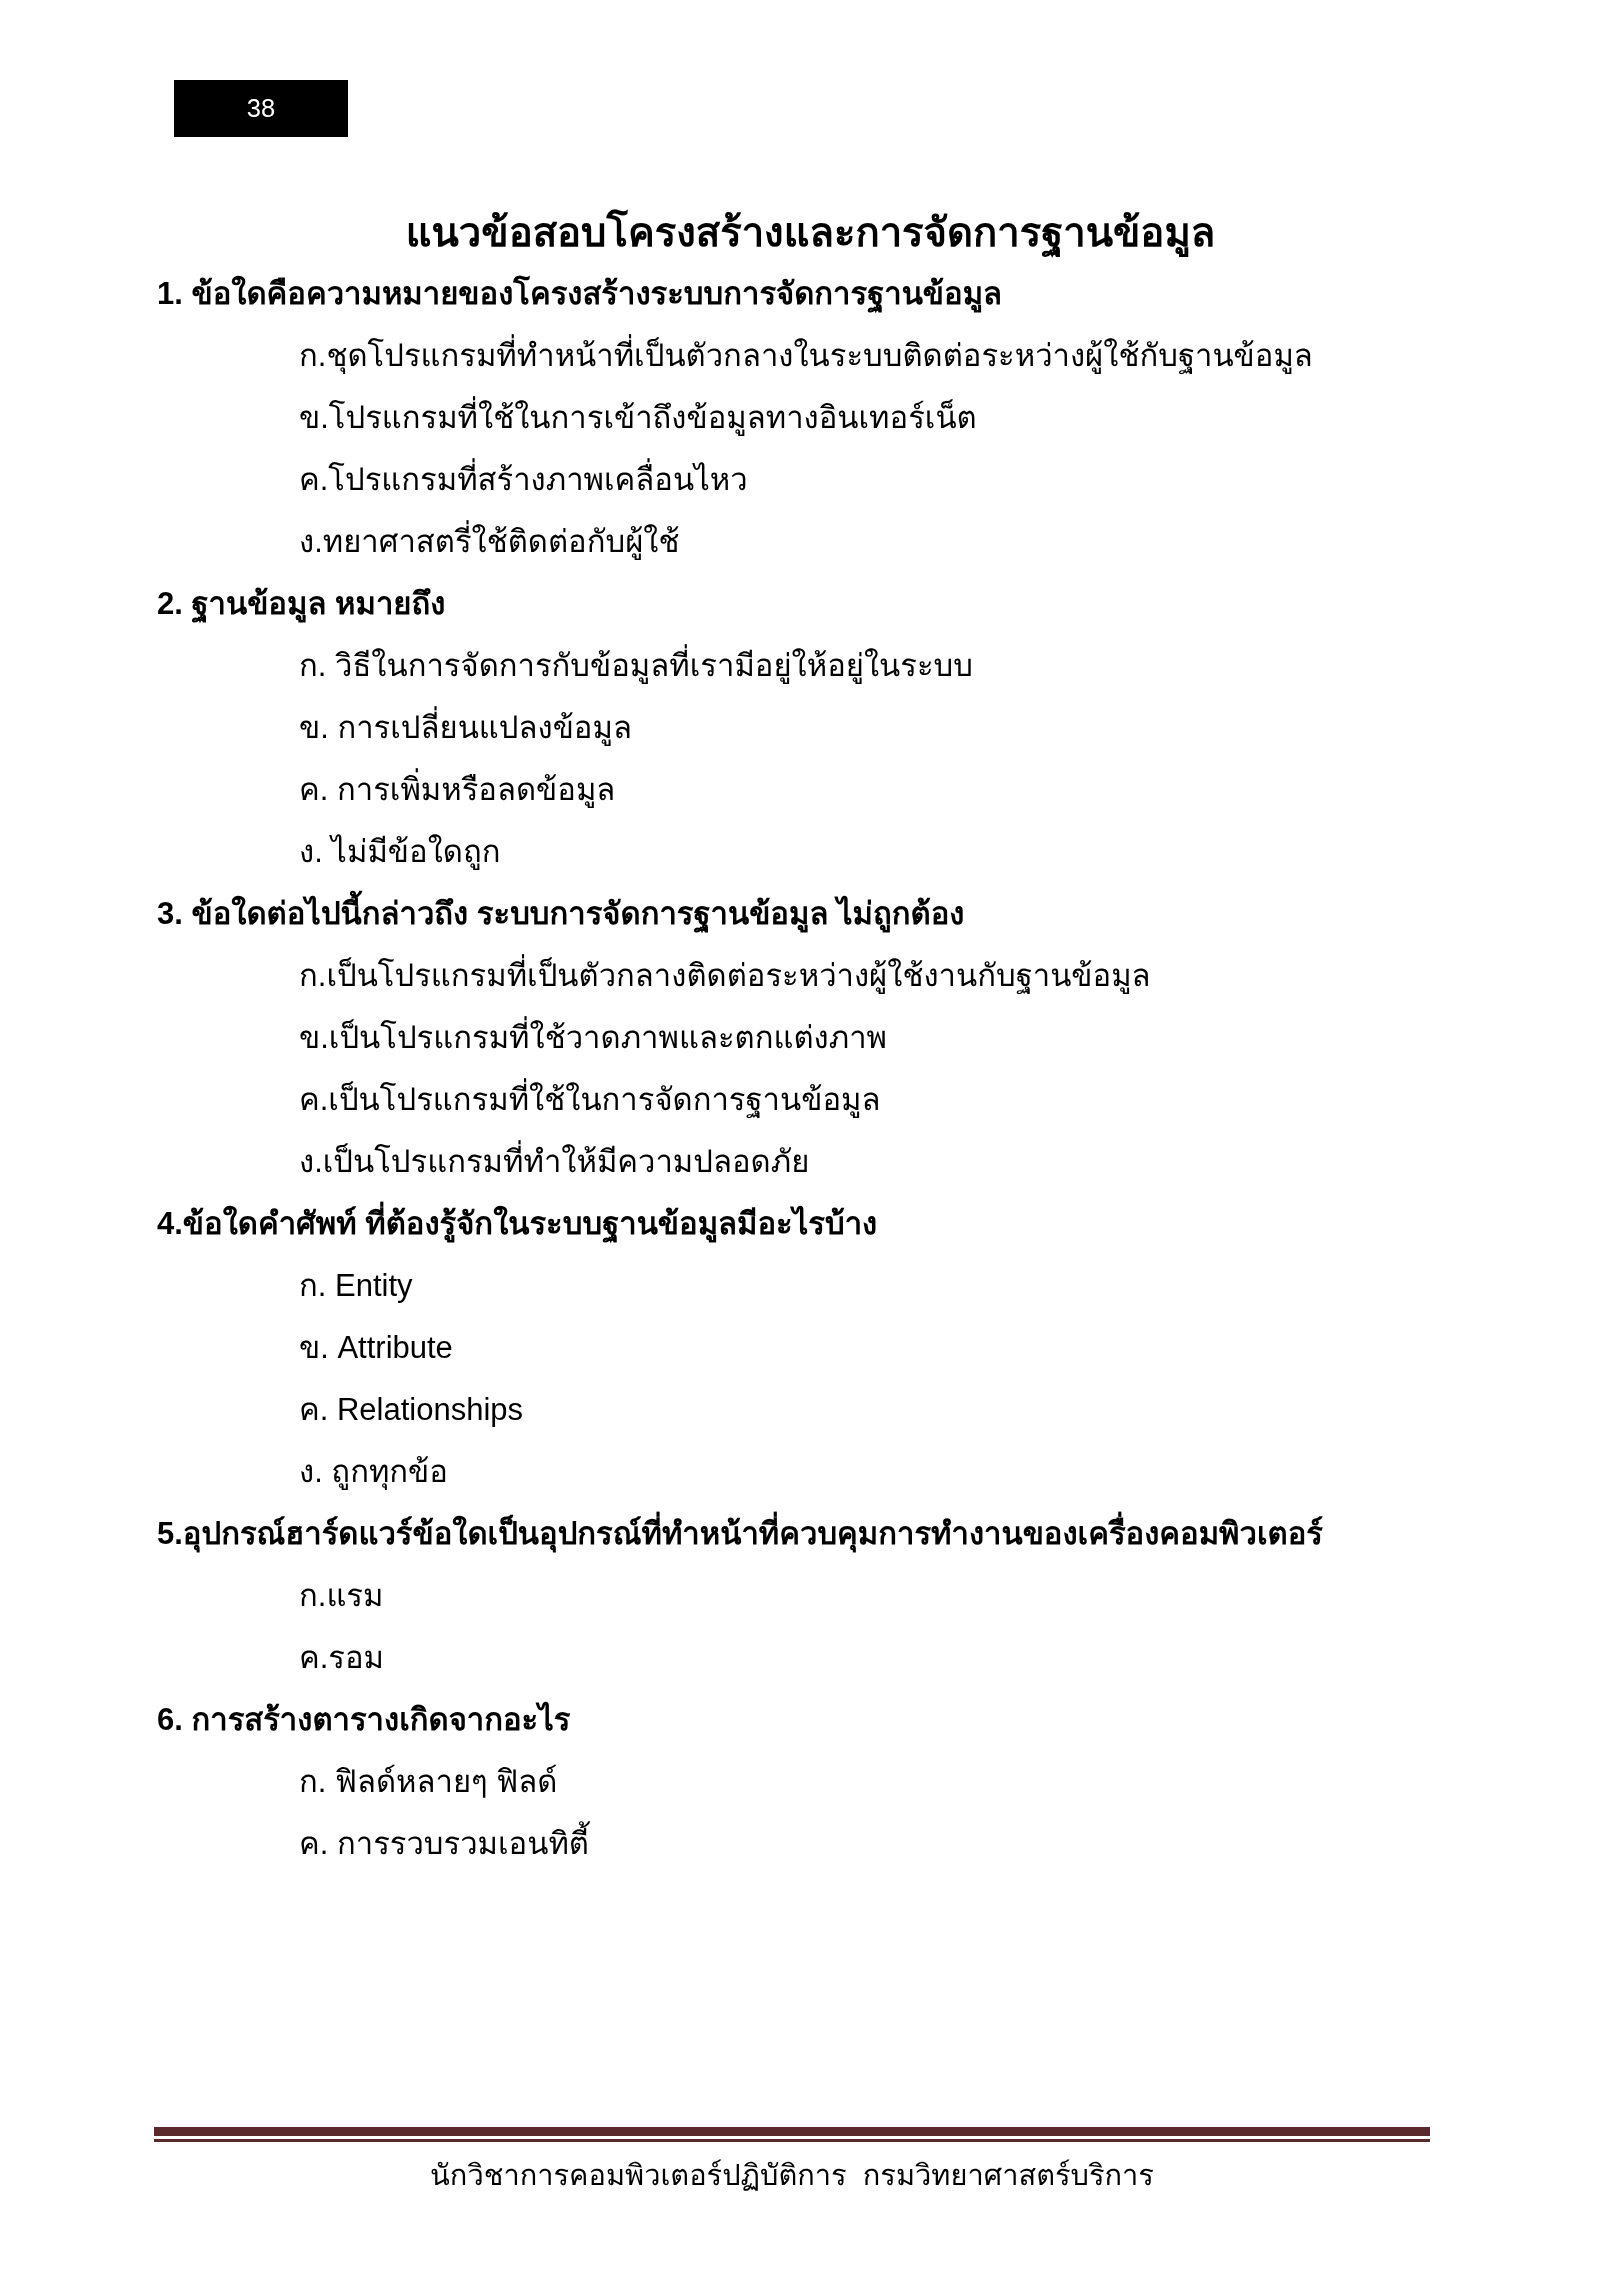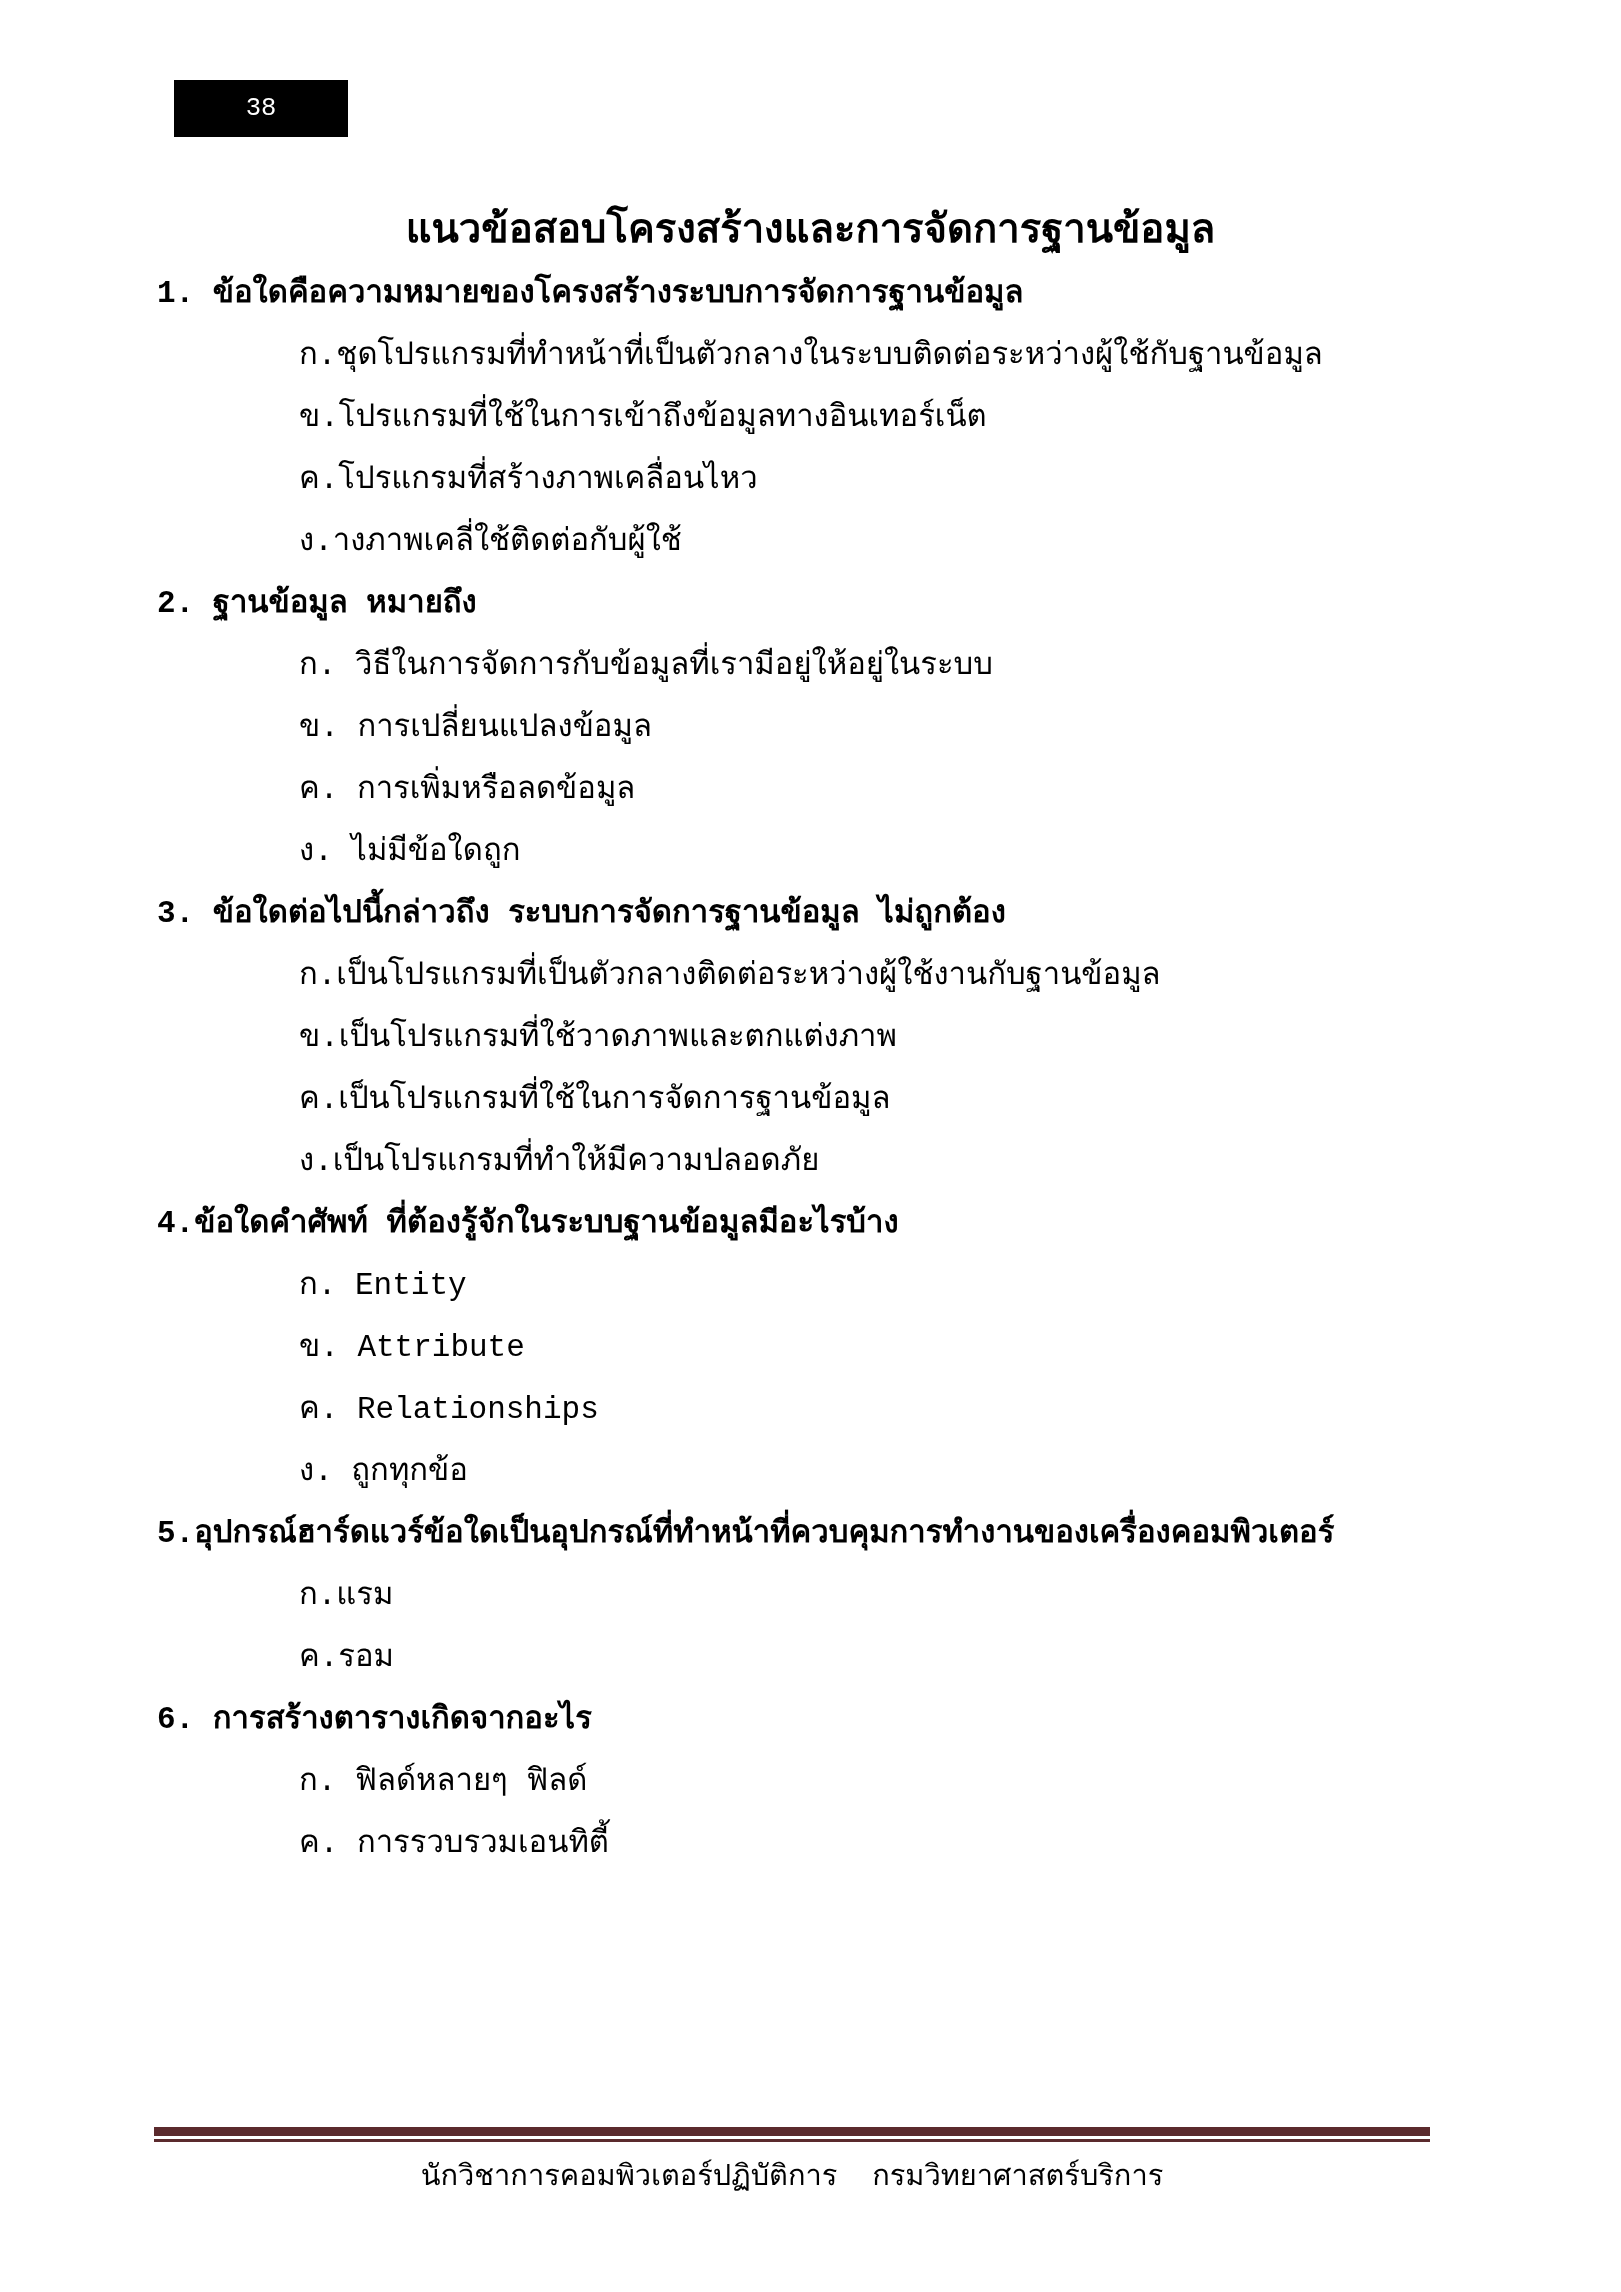--- a/index.html
+++ b/index.html
@@ -5,21 +5,21 @@
   html, body {
     margin: 0;
     padding: 0;
     background: #ffffff;
   }
   .page {
     position: relative;
     width: 1621px;
     height: 2293px;
     background: #ffffff;
-    font-family: Liberation Mono, monospace;
+    font-family: Liberation Sans, sans-serif;
     color: #000000;
     overflow: hidden;
   }
   .page-number-box {
     position: absolute;
     left: 174px;
     top: 80px;
     width: 174px;
     height: 57px;
     background: #000000;
@@ -89,21 +89,21 @@
     <span>38</span>
   </div>
 
   <div class="content">
     <div class="line title">แนวข้อสอบโครงสร้างและการจัดการฐานข้อมูล</div>
 
     <div class="line q">1. ข้อใดคือความหมายของโครงสร้างระบบการจัดการฐานข้อมูล</div>
     <div class="line choice">ก.ชุดโปรแกรมที่ทำหน้าที่เป็นตัวกลางในระบบติดต่อระหว่างผู้ใช้กับฐานข้อมูล</div>
     <div class="line choice">ข.โปรแกรมที่ใช้ในการเข้าถึงข้อมูลทางอินเทอร์เน็ต</div>
     <div class="line choice">ค.โปรแกรมที่สร้างภาพเคลื่อนไหว</div>
-    <div class="line choice">ง.างภาพเคลี่ใช้ติดต่อกับผู้ใช้</div>
+    <div class="line choice">ง.ทยาศาสตรี่ใช้ติดต่อกับผู้ใช้</div>
 
     <div class="line q">2. ฐานข้อมูล หมายถึง</div>
     <div class="line choice">ก. วิธีในการจัดการกับข้อมูลที่เรามีอยู่ให้อยู่ในระบบ</div>
     <div class="line choice">ข. การเปลี่ยนแปลงข้อมูล</div>
     <div class="line choice">ค. การเพิ่มหรือลดข้อมูล</div>
     <div class="line choice">ง. ไม่มีข้อใดถูก</div>
 
     <div class="line q">3. ข้อใดต่อไปนี้กล่าวถึง ระบบการจัดการฐานข้อมูล ไม่ถูกต้อง</div>
     <div class="line choice">ก.เป็นโปรแกรมที่เป็นตัวกลางติดต่อระหว่างผู้ใช้งานกับฐานข้อมูล</div>
     <div class="line choice">ข.เป็นโปรแกรมที่ใช้วาดภาพและตกแต่งภาพ</div>

